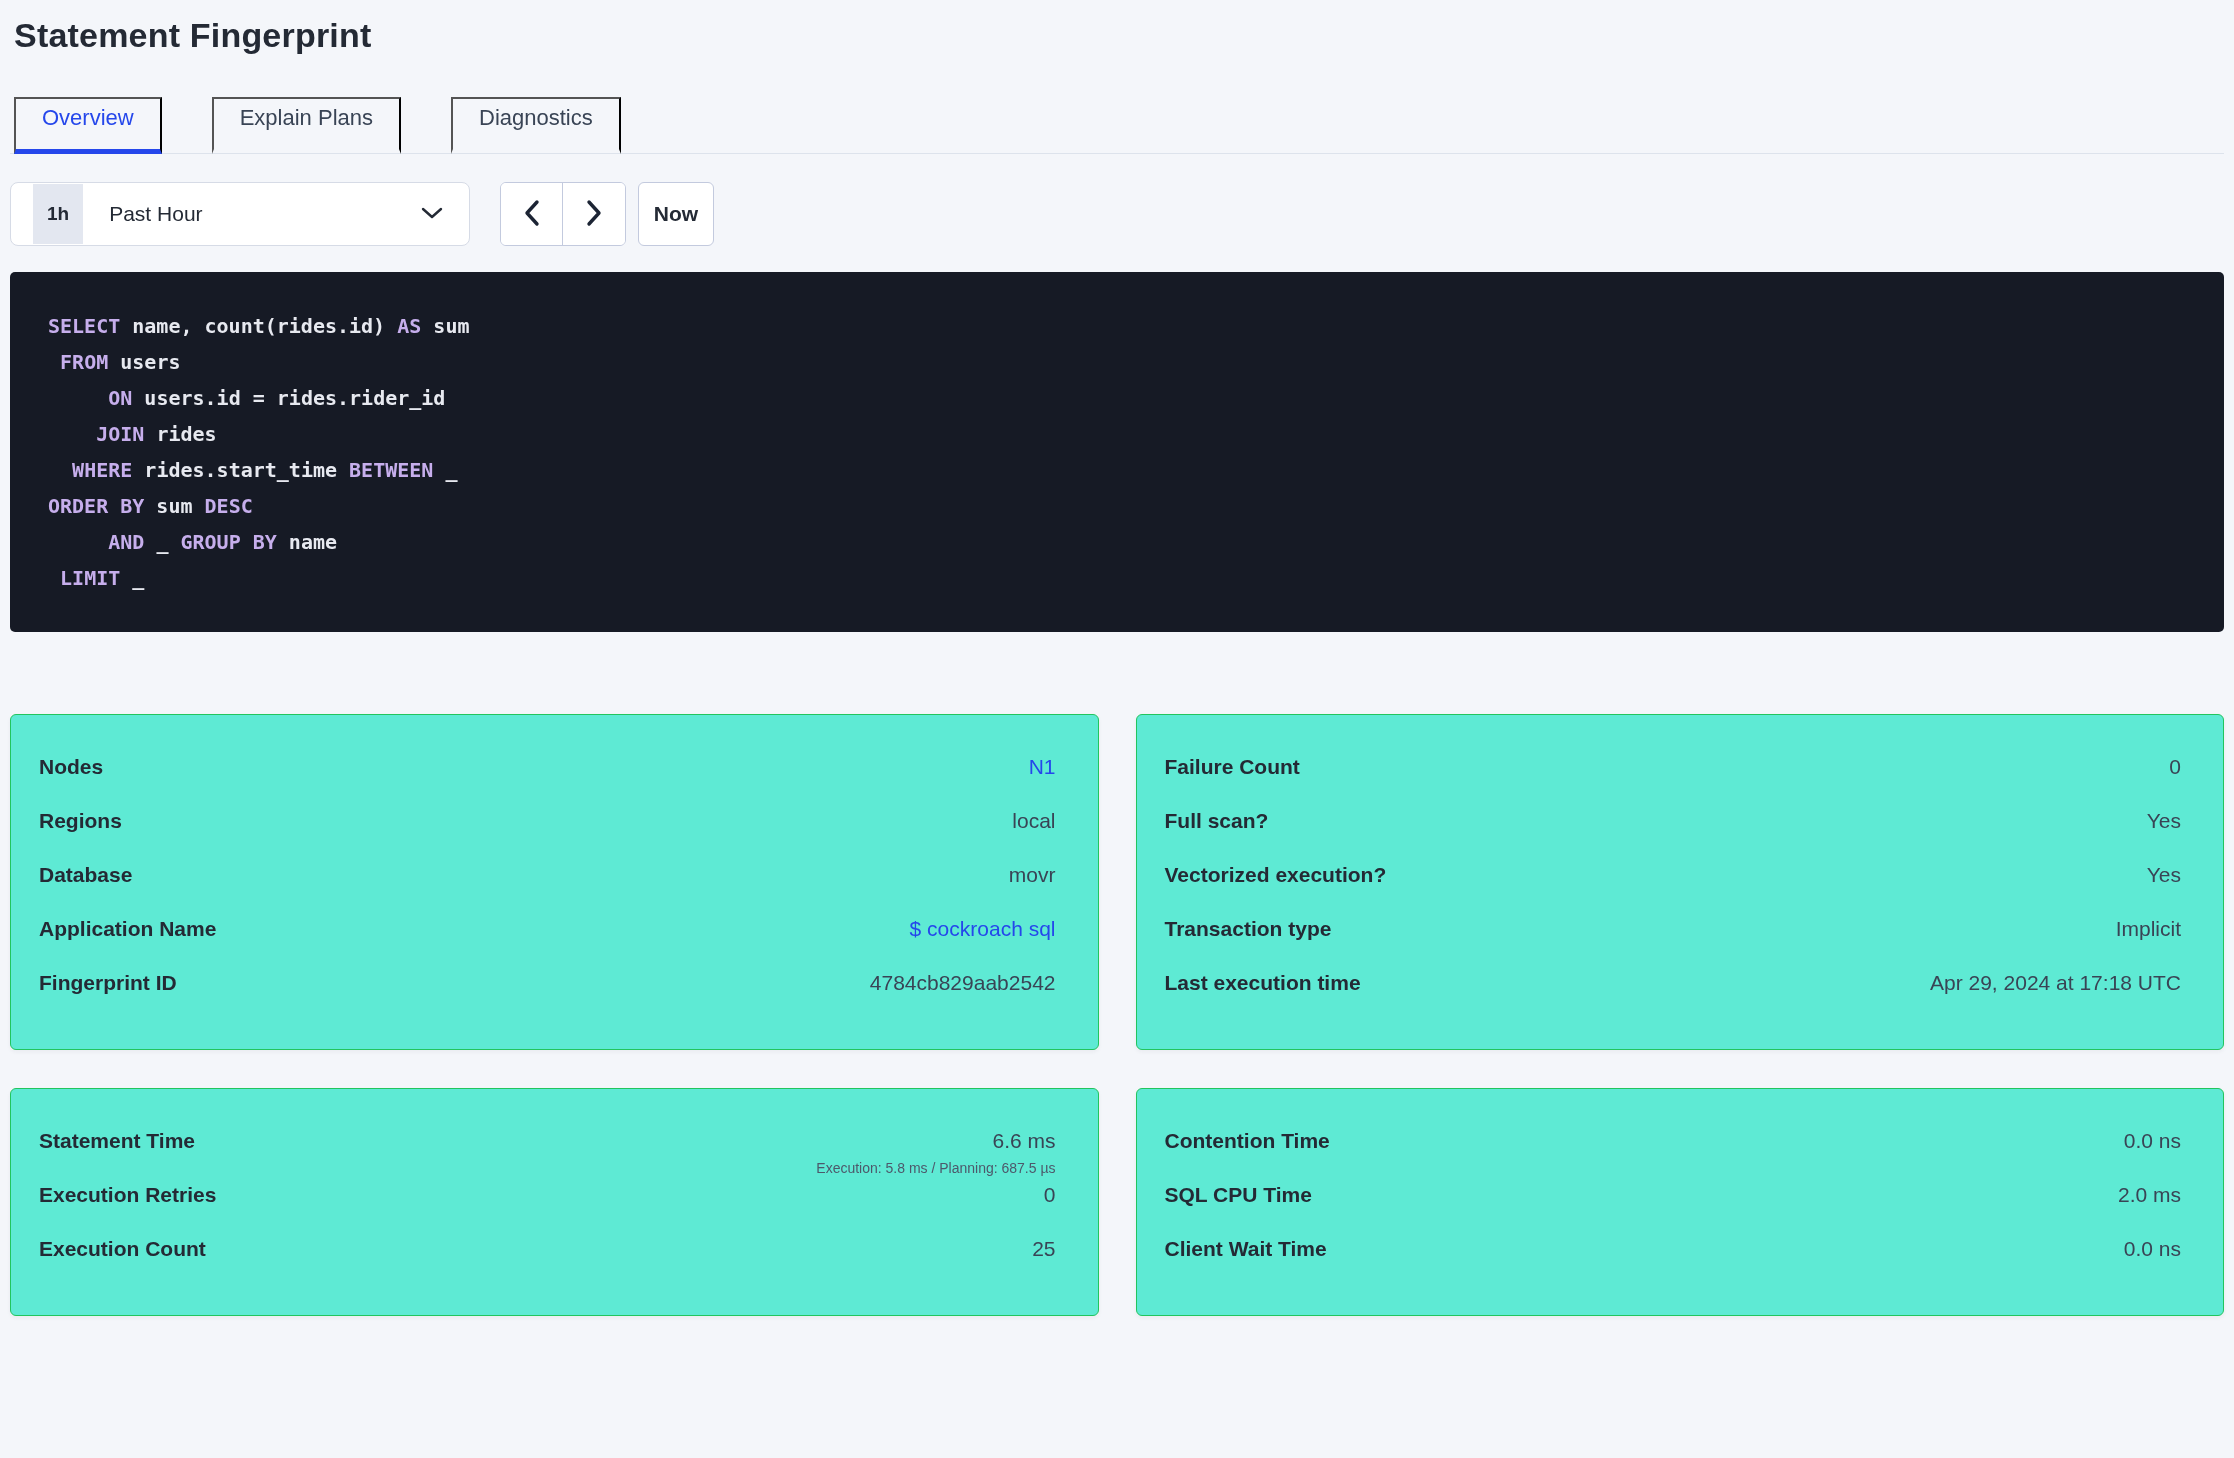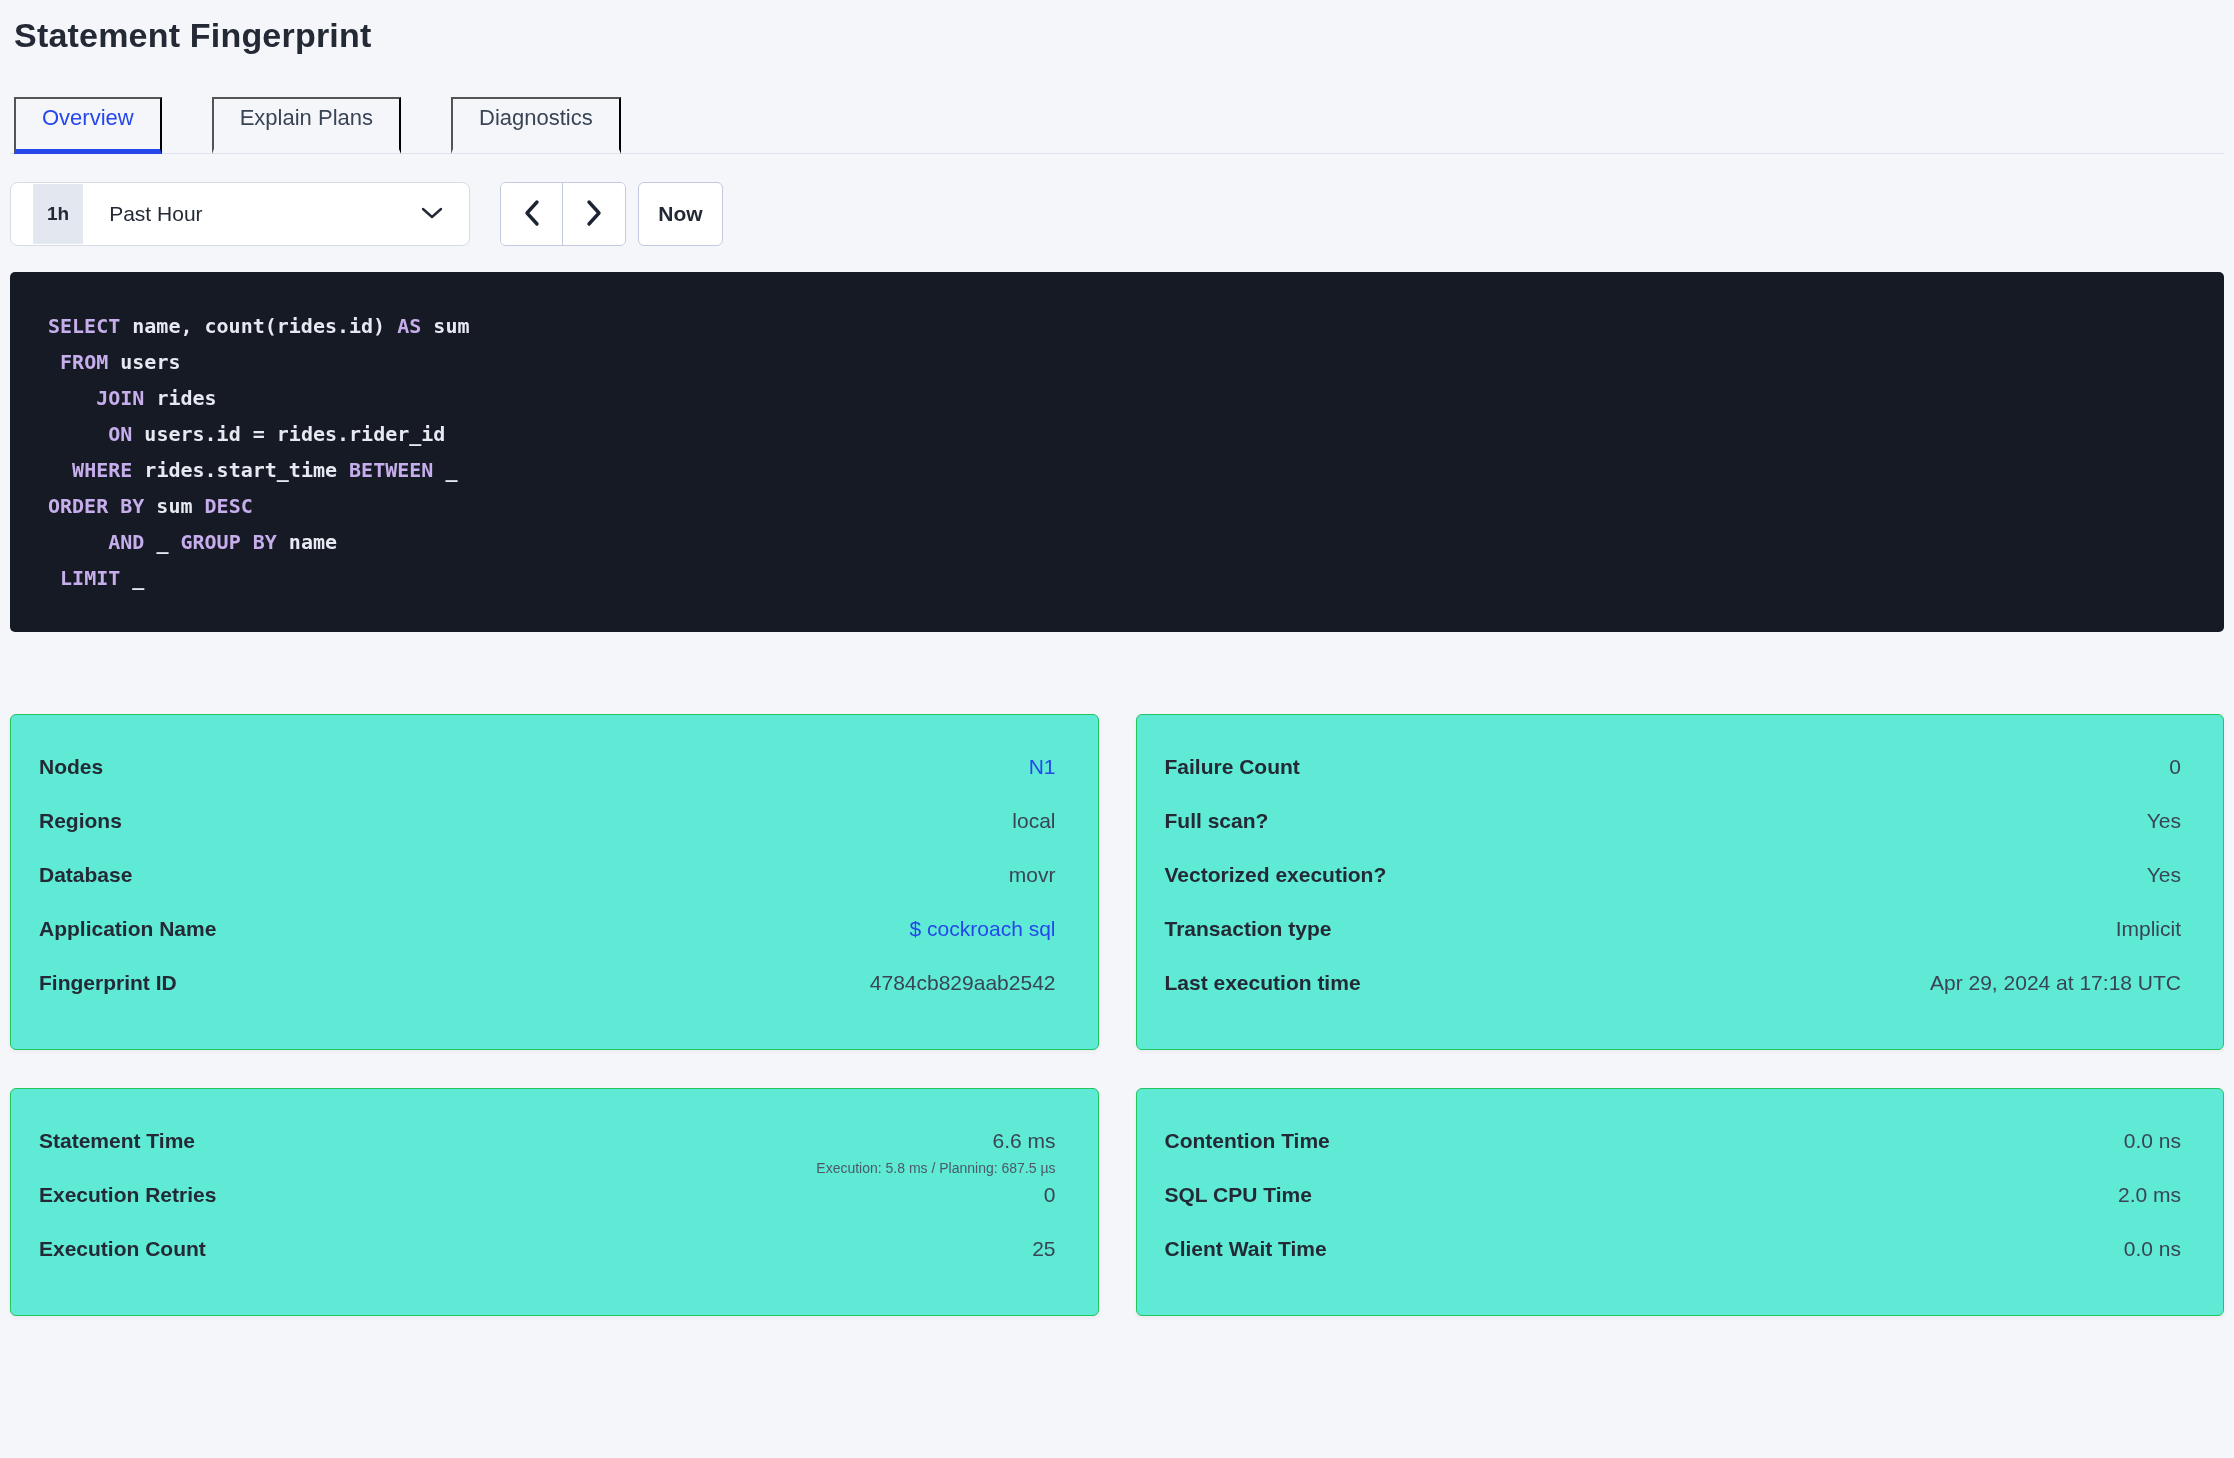--- a/index.html
+++ b/index.html
@@ -47,21 +47,21 @@
   .arrow-group {
     display: flex; margin-left: 30px;
     border: 1px solid #c3cade; border-radius: 6px; background: #fff; overflow: hidden;
   }
   .arrow-btn {
     width: 62px; display: flex; align-items: center; justify-content: center;
     background: #fff; border: none; cursor: pointer; padding: 0;
   }
   .arrow-btn.prev { border-right: 1px solid #c3cade; }
   .now-btn {
-    margin-left: 12px; width: 85px;
+    margin-left: 12px; width: 76px;
     background: #fff; border: 1px solid #c3cade; border-radius: 6px;
     font-family: inherit; font-size: 21px; font-weight: 600; color: #242a35; cursor: pointer;
   }
 
   
   .agg-line { margin: 44px 0 0 4px; font-size: 21px; color: #242a35; }
   .agg-line strong { font-weight: 700; }
 
   
   .sql-box {
@@ -137,22 +137,22 @@
       </button>
     </div>
 
     <button class="now-btn">Now</button>
   </div>
 
 
   <div class="sql-box">
     <div class="sql-line"><span class="tok kw">SELECT</span><span class="tok"> name, count(rides.id) </span><span class="tok kw">AS</span><span class="tok"> sum</span></div>
     <div class="sql-line"><span class="tok"> </span><span class="tok kw">FROM</span><span class="tok"> users</span></div>
+    <div class="sql-line"><span class="tok">     </span><span class="tok kw">ON</span><span class="tok"> users.id = rides.rider_id</span></div>
     <div class="sql-line"><span class="tok">    </span><span class="tok kw">JOIN</span><span class="tok"> rides</span></div>
-    <div class="sql-line"><span class="tok">     </span><span class="tok kw">ON</span><span class="tok"> users.id = rides.rider_id</span></div>
     <div class="sql-line"><span class="tok">  </span><span class="tok kw">WHERE</span><span class="tok"> rides.start_time </span><span class="tok kw">BETWEEN</span><span class="tok"> _</span></div>
     <div class="sql-line"><span class="tok kw">ORDER BY</span><span class="tok"> sum </span><span class="tok kw">DESC</span></div>
     <div class="sql-line"><span class="tok">     </span><span class="tok kw">AND</span><span class="tok"> _ </span><span class="tok kw">GROUP BY</span><span class="tok"> name</span></div>
     <div class="sql-line"><span class="tok"> </span><span class="tok kw">LIMIT</span><span class="tok"> _</span></div>
   </div>
 
   <div class="cards">
 
     <section class="card">
       <div class="stat-row">

